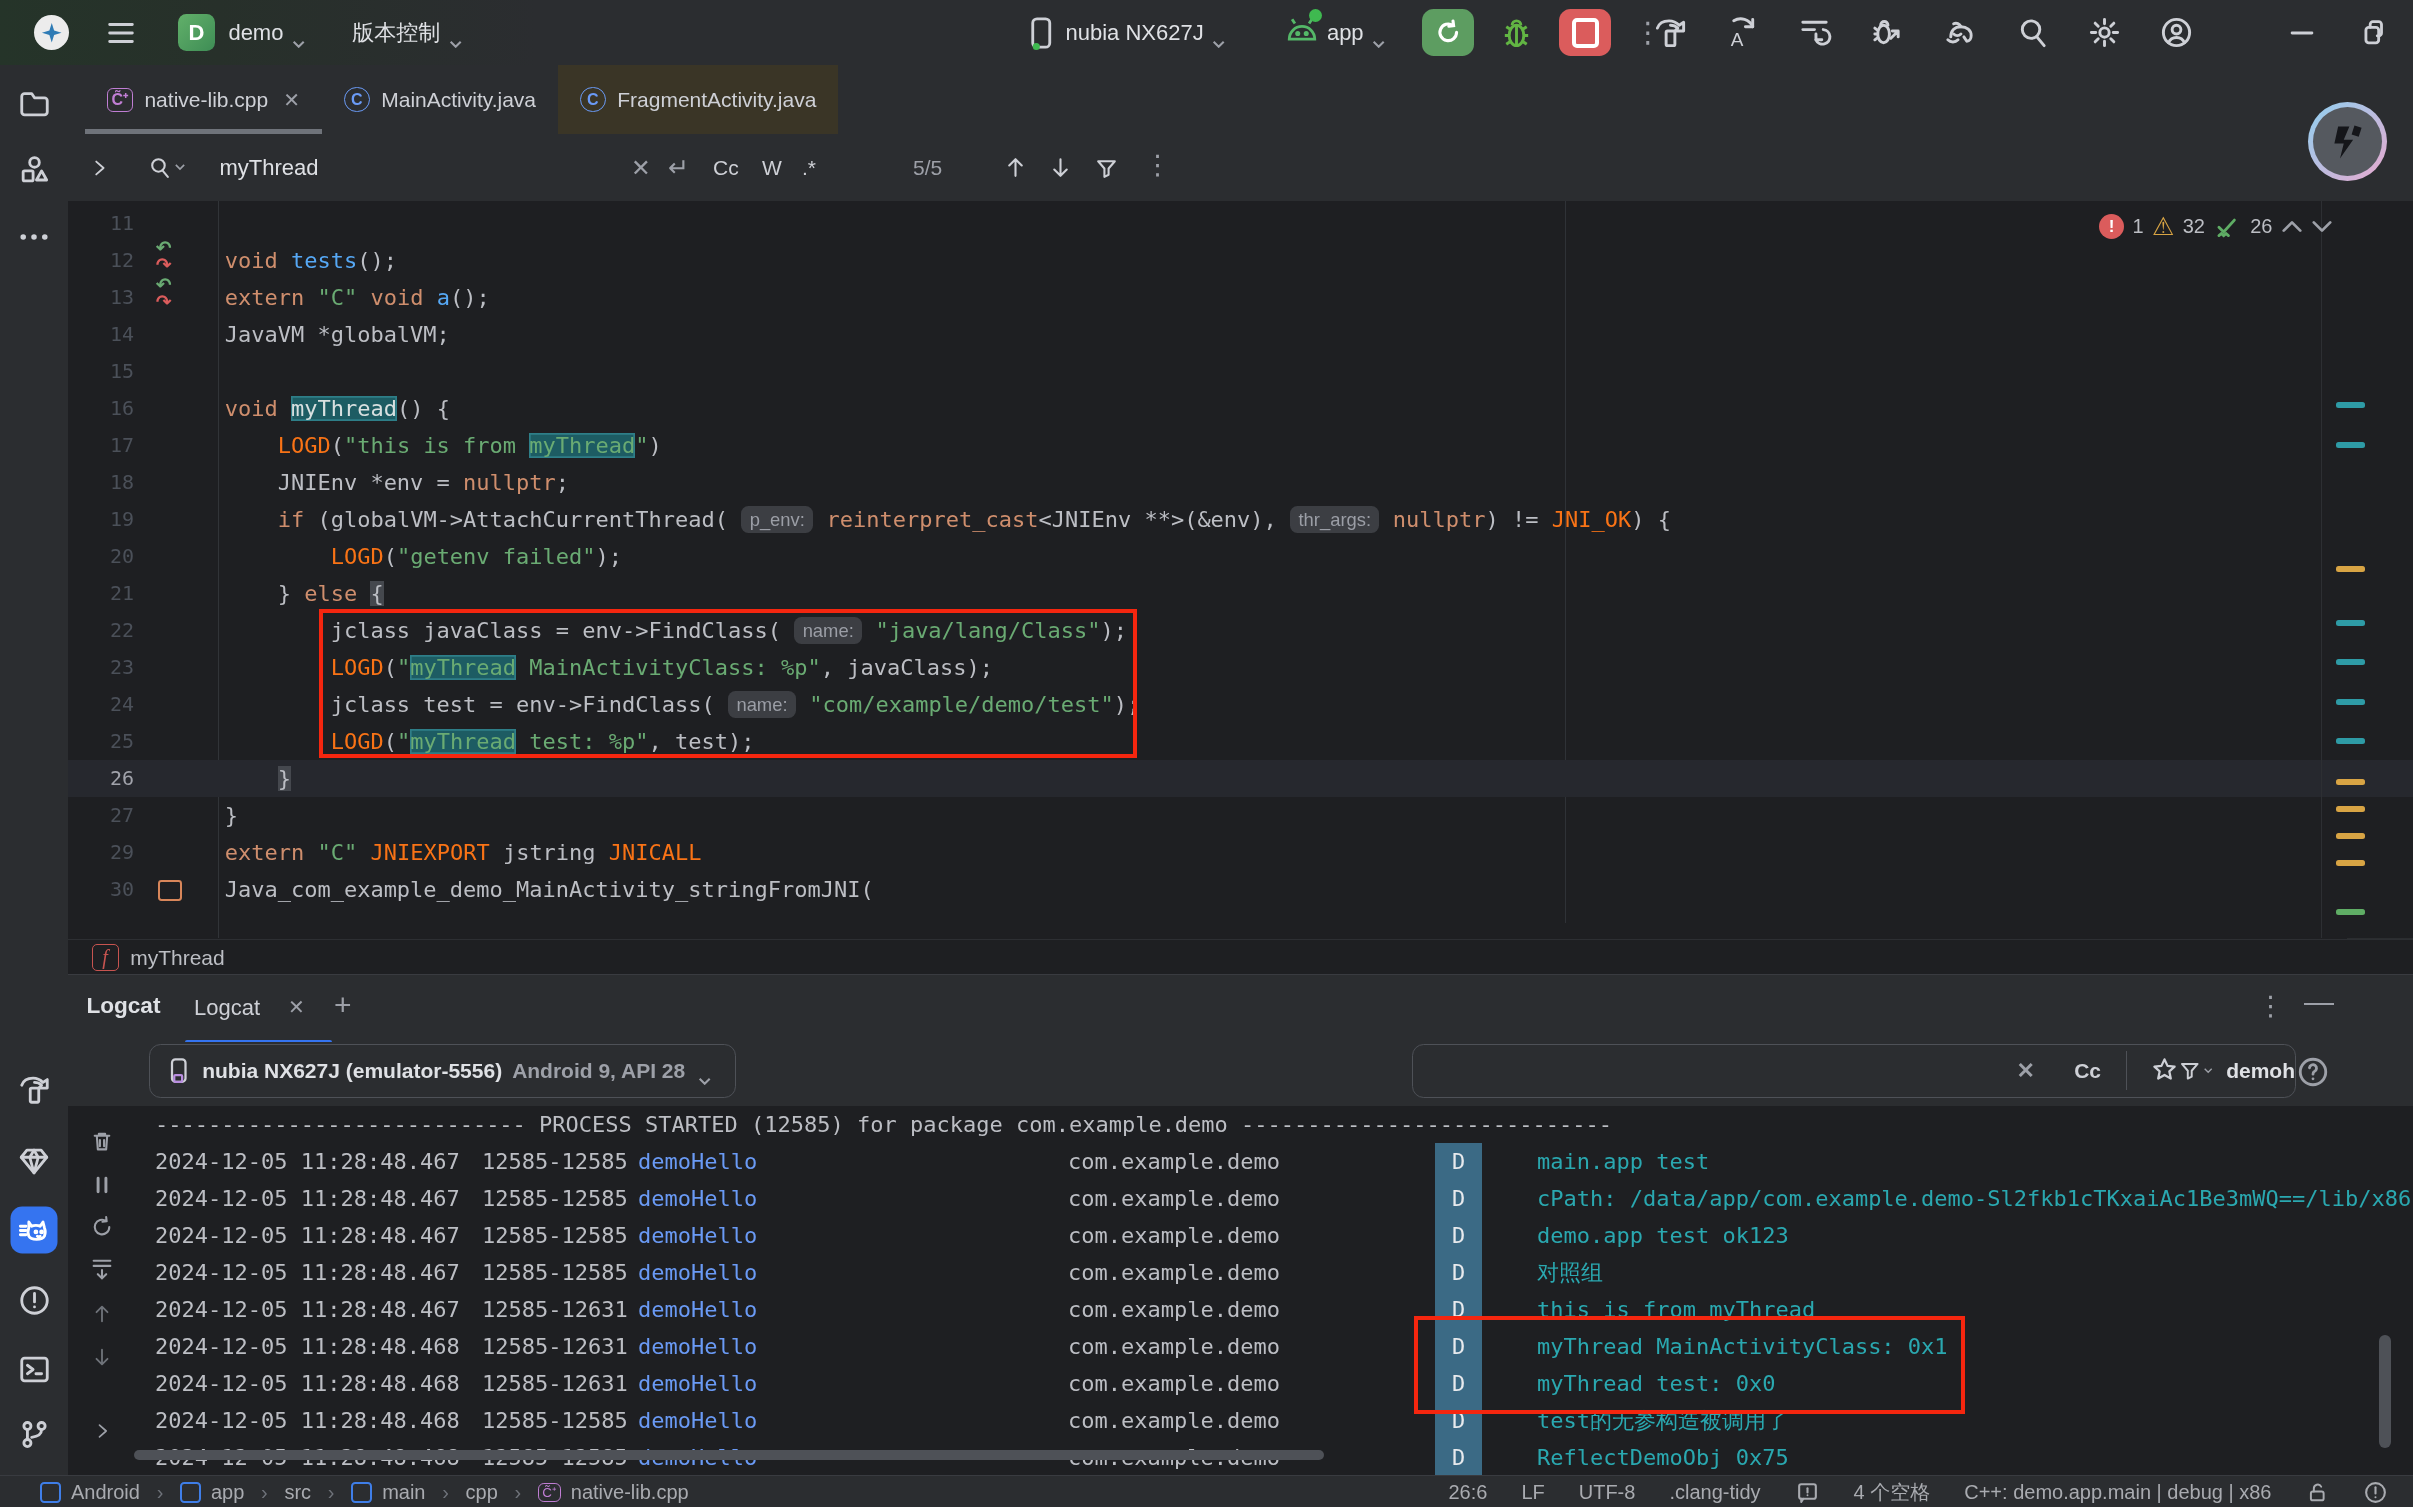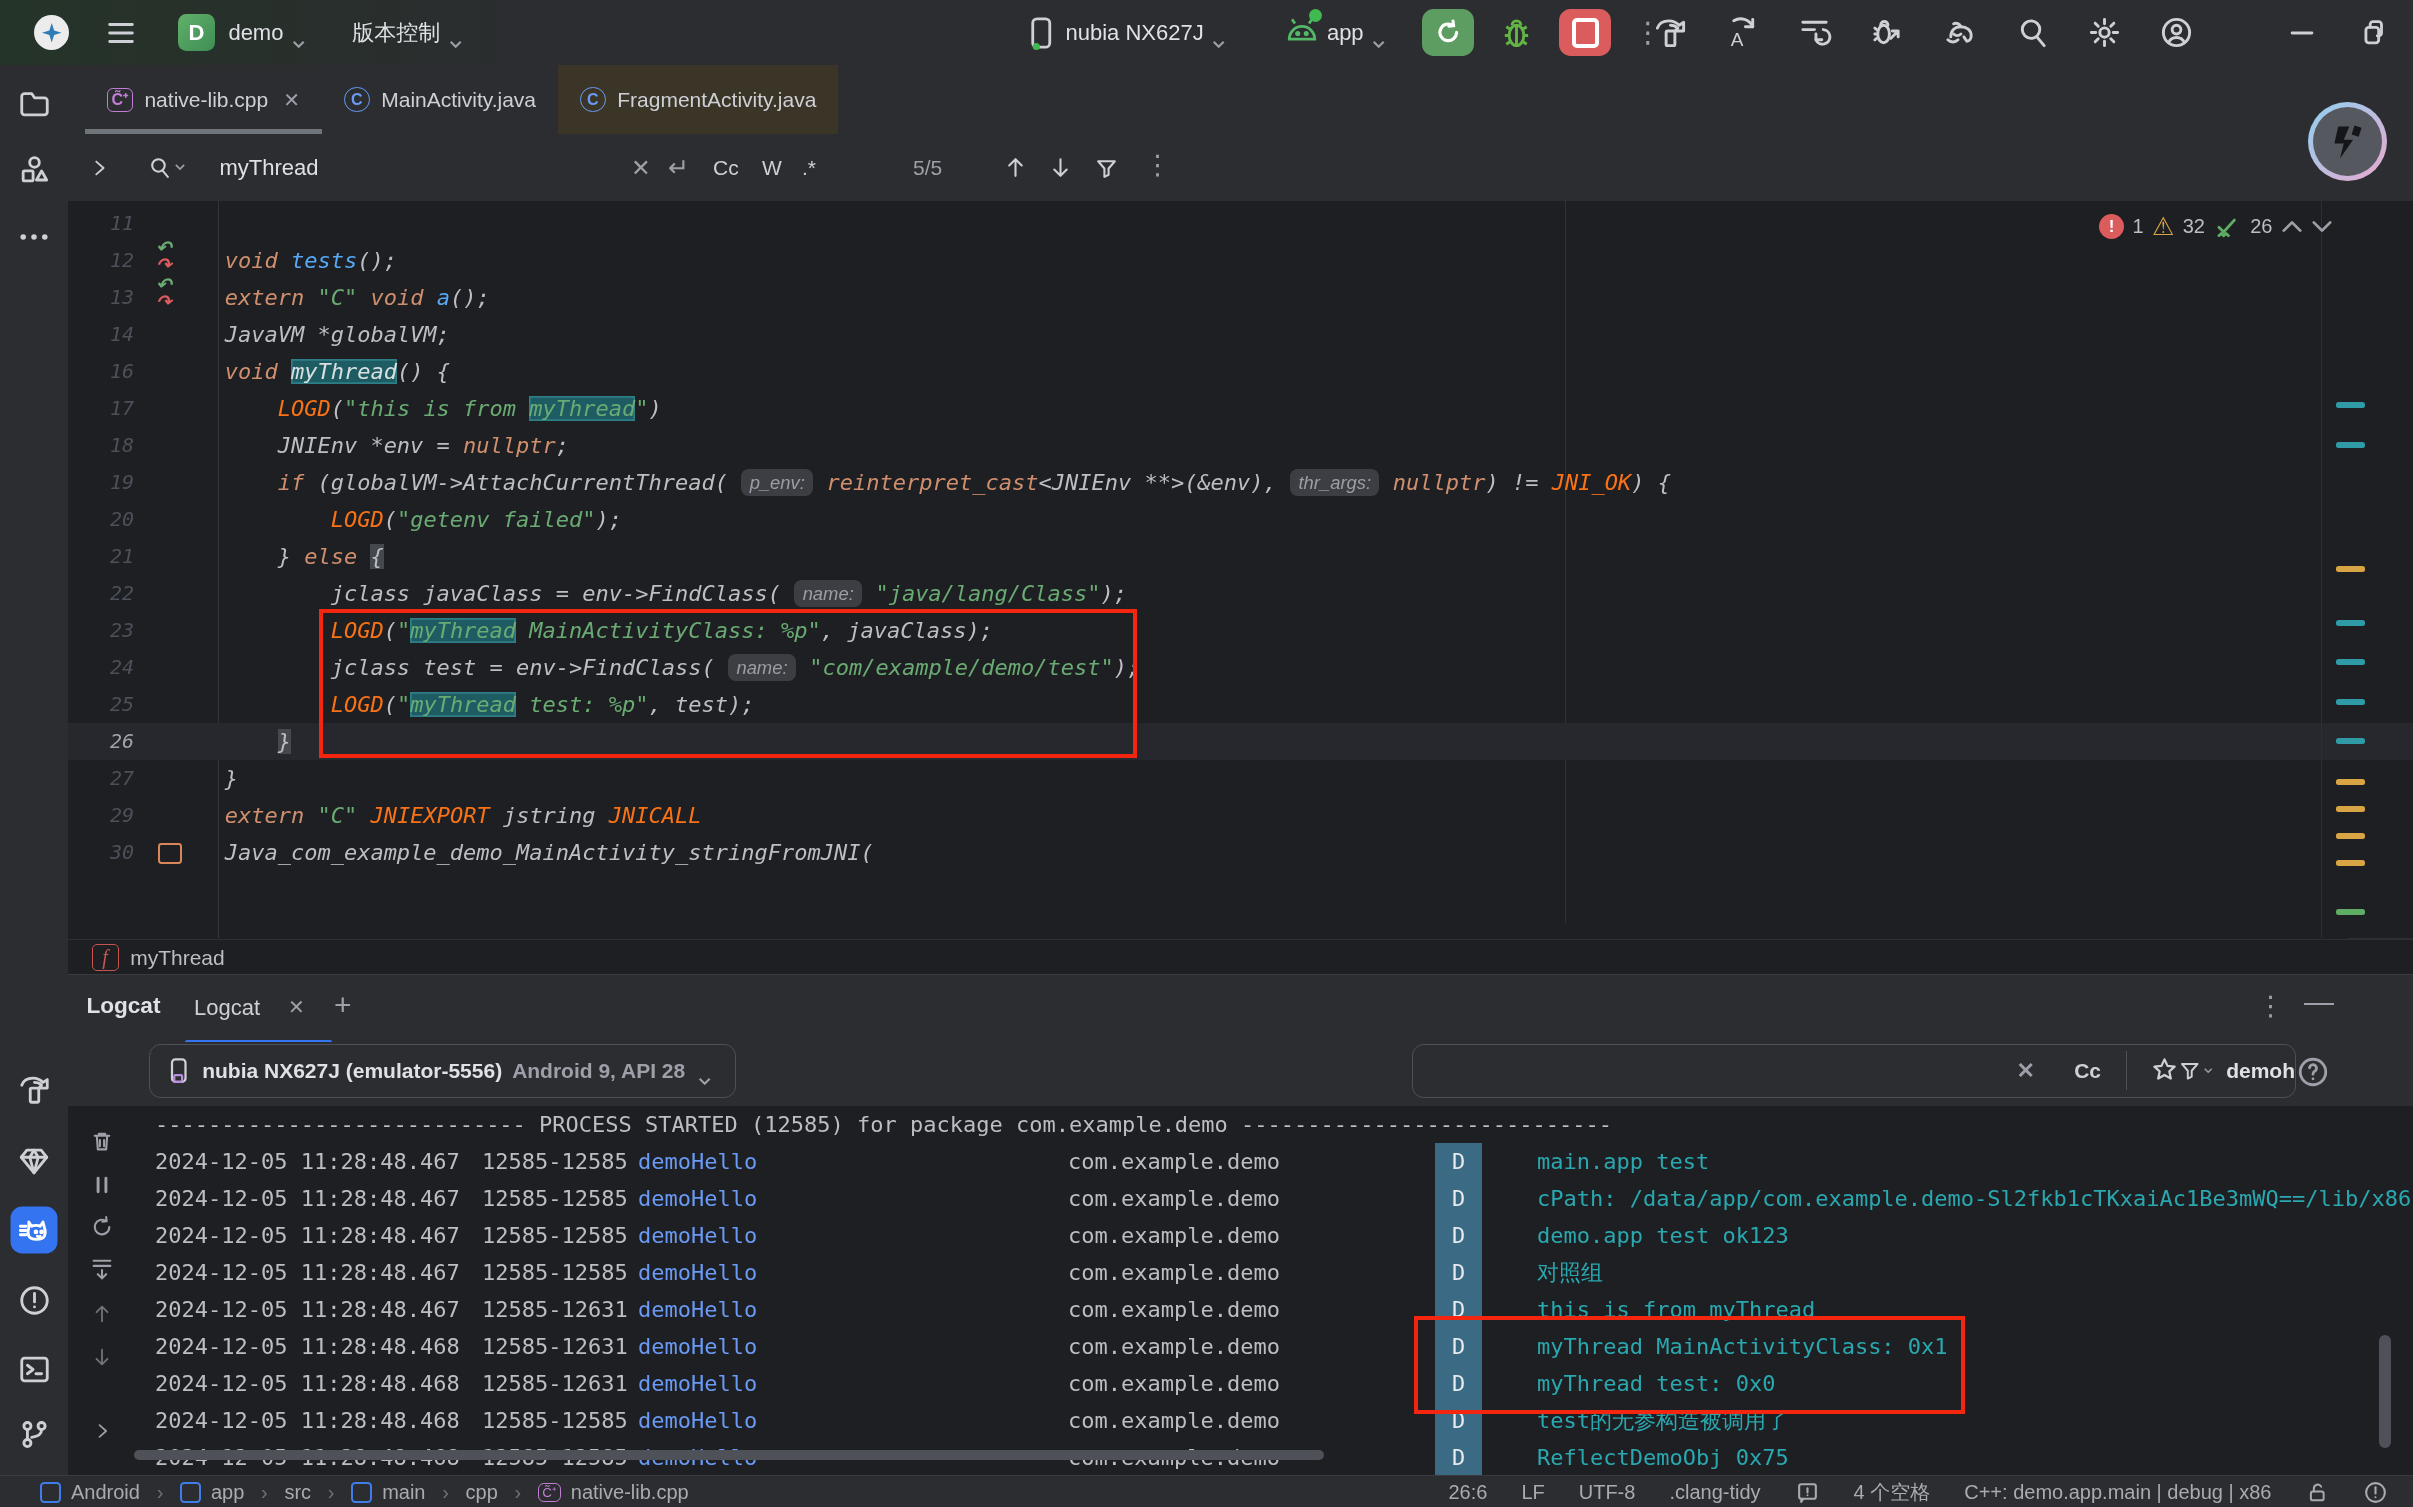--- a/index.html
+++ b/index.html
@@ -33,21 +33,21 @@
   .ticon{font-weight:bold;font-size:18.4px;}
   .cpp-ic{color:#c07ed4;border:1.7px solid #c07ed4;border-radius:5.9px;padding:0 3.4px;font-size:16px;line-height:22px;}
   .java-ic{color:#6a9af5;border:1.7px solid #6a9af5;border-radius:50%;width:23.5px;height:23.5px;display:inline-flex;align-items:center;justify-content:center;font-size:16px;}
   .tab-x{color:#9da0a8;font-size:20px;margin-left:3.4px;}
   
   #findbar{left:68px;top:134px;width:2346px;height:67px;background:#2b2d30;border-bottom:0.8px solid #393b40;font-size:21px;color:#9da0a8;}
   #findbar .q{color:#dfe1e5;font-size:22px;}
   
   #editor{left:68px;top:201px;width:2346px;height:737px;background:#1e1f22;overflow:hidden;}
   #code-lines{position:absolute;left:0;top:4.2px;width:100%;}
-  .cl{position:relative;height:37px;line-height:37px;display:flex;white-space:pre;font-style:italic;}
+  .cl{position:relative;height:37px;line-height:37px;display:flex;white-space:pre;}
   .cl.current{background:#26282e;}
   .ln{width:66px;text-align:right;color:#4b5059;font-family:"DejaVu Sans Mono",monospace;font-size:20px;flex:0 0 auto;}
   .cl.current .ln{color:#a1a3ab;}
   .gut{width:84px;flex:0 0 auto;position:relative;}
   .ct{font-family:"DejaVu Sans Mono",monospace;font-size:22px;padding-left:6.7px;color:#bcbec4;}
   .cs-k{color:#cf8e6d;} .cs-f{color:#56a8f5;} .cs-s{color:#6aab73;} .cs-m{color:#f97316;}
   .cs-hl{background:#1d5c63;box-shadow:inset 0 0 0 1.7px #2e7e88;color:#d8e0e0;}
   .cs-hls{background:#1d5c63;box-shadow:inset 0 0 0 1.7px #2e7e88;color:#6aab73;}
   .cs-br{background:#45484e;}
   .cs-hint{display:inline-block;background:#3c3e43;color:#9b9ea6;border-radius:7.5px;padding:0 8.4px;
@@ -375,20 +375,21 @@
   </div>
 
   <div id="editor" class="abs">
     <div class="gutline"></div>
     <div class="wrapguide"></div>
     <div id="code-lines">
         <div class="cl"><div class="ln">11</div><div class="gut"></div><div class="ct"></div></div>
         <div class="cl"><div class="ln">12</div><div class="gut"><span class="arr" style="top:-3.4px;color:#6aab73">↶</span><span class="arr" style="top:13.4px;color:#db5c5c">↷</span></div><div class="ct"><span class="cs-k">void</span><span> </span><span class="cs-f">tests</span><span>();</span></div></div>
         <div class="cl"><div class="ln">13</div><div class="gut"><span class="arr" style="top:-3.4px;color:#6aab73">↶</span><span class="arr" style="top:13.4px;color:#db5c5c">↷</span></div><div class="ct"><span class="cs-k">extern</span><span> </span><span class="cs-s">"C"</span><span> </span><span class="cs-k">void</span><span> </span><span class="cs-f">a</span><span>();</span></div></div>
         <div class="cl"><div class="ln">14</div><div class="gut"></div><div class="ct"><span>JavaVM *globalVM;</span></div></div>
+        <div class="cl"><div class="ln">15</div><div class="gut"></div><div class="ct"></div></div>
         <div class="cl"><div class="ln">16</div><div class="gut"></div><div class="ct"><span class="cs-k">void</span><span> </span><span class="cs-hl">myThread</span><span>() {</span></div></div>
         <div class="cl"><div class="ln">17</div><div class="gut"></div><div class="ct"><span>    </span><span class="cs-m">LOGD</span><span>(</span><span class="cs-s">"this is from </span><span class="cs-hls">myThread</span><span class="cs-s">"</span><span>)</span></div></div>
         <div class="cl"><div class="ln">18</div><div class="gut"></div><div class="ct"><span>    JNIEnv *env = </span><span class="cs-k">nullptr</span><span>;</span></div></div>
         <div class="cl"><div class="ln">19</div><div class="gut"></div><div class="ct"><span>    </span><span class="cs-k">if</span><span> (globalVM-&gt;AttachCurrentThread( </span><span class="cs-hint">p_env:</span><span> </span><span class="cs-k">reinterpret_cast</span><span>&lt;JNIEnv **&gt;(&amp;env), </span><span class="cs-hint">thr_args:</span><span> </span><span class="cs-k">nullptr</span><span>) != </span><span class="cs-m">JNI_OK</span><span>) {</span></div></div>
         <div class="cl"><div class="ln">20</div><div class="gut"></div><div class="ct"><span>        </span><span class="cs-m">LOGD</span><span>(</span><span class="cs-s">"getenv failed"</span><span>);</span></div></div>
         <div class="cl"><div class="ln">21</div><div class="gut"></div><div class="ct"><span>    } </span><span class="cs-k">else</span><span> </span><span class="cs-br">{</span></div></div>
         <div class="cl"><div class="ln">22</div><div class="gut"></div><div class="ct"><span>        jclass javaClass = env-&gt;FindClass( </span><span class="cs-hint">name:</span><span> </span><span class="cs-s">"java/lang/Class"</span><span>);</span></div></div>
         <div class="cl"><div class="ln">23</div><div class="gut"></div><div class="ct"><span>        </span><span class="cs-m">LOGD</span><span>(</span><span class="cs-s">"</span><span class="cs-hls">myThread</span><span class="cs-s"> MainActivityClass: %p"</span><span>, javaClass);</span></div></div>
         <div class="cl"><div class="ln">24</div><div class="gut"></div><div class="ct"><span>        jclass test = env-&gt;FindClass( </span><span class="cs-hint">name:</span><span> </span><span class="cs-s">"com/example/demo/test"</span><span>);</span></div></div>
         <div class="cl"><div class="ln">25</div><div class="gut"></div><div class="ct"><span>        </span><span class="cs-m">LOGD</span><span>(</span><span class="cs-s">"</span><span class="cs-hls">myThread</span><span class="cs-s"> test: %p"</span><span>, test);</span></div></div>

